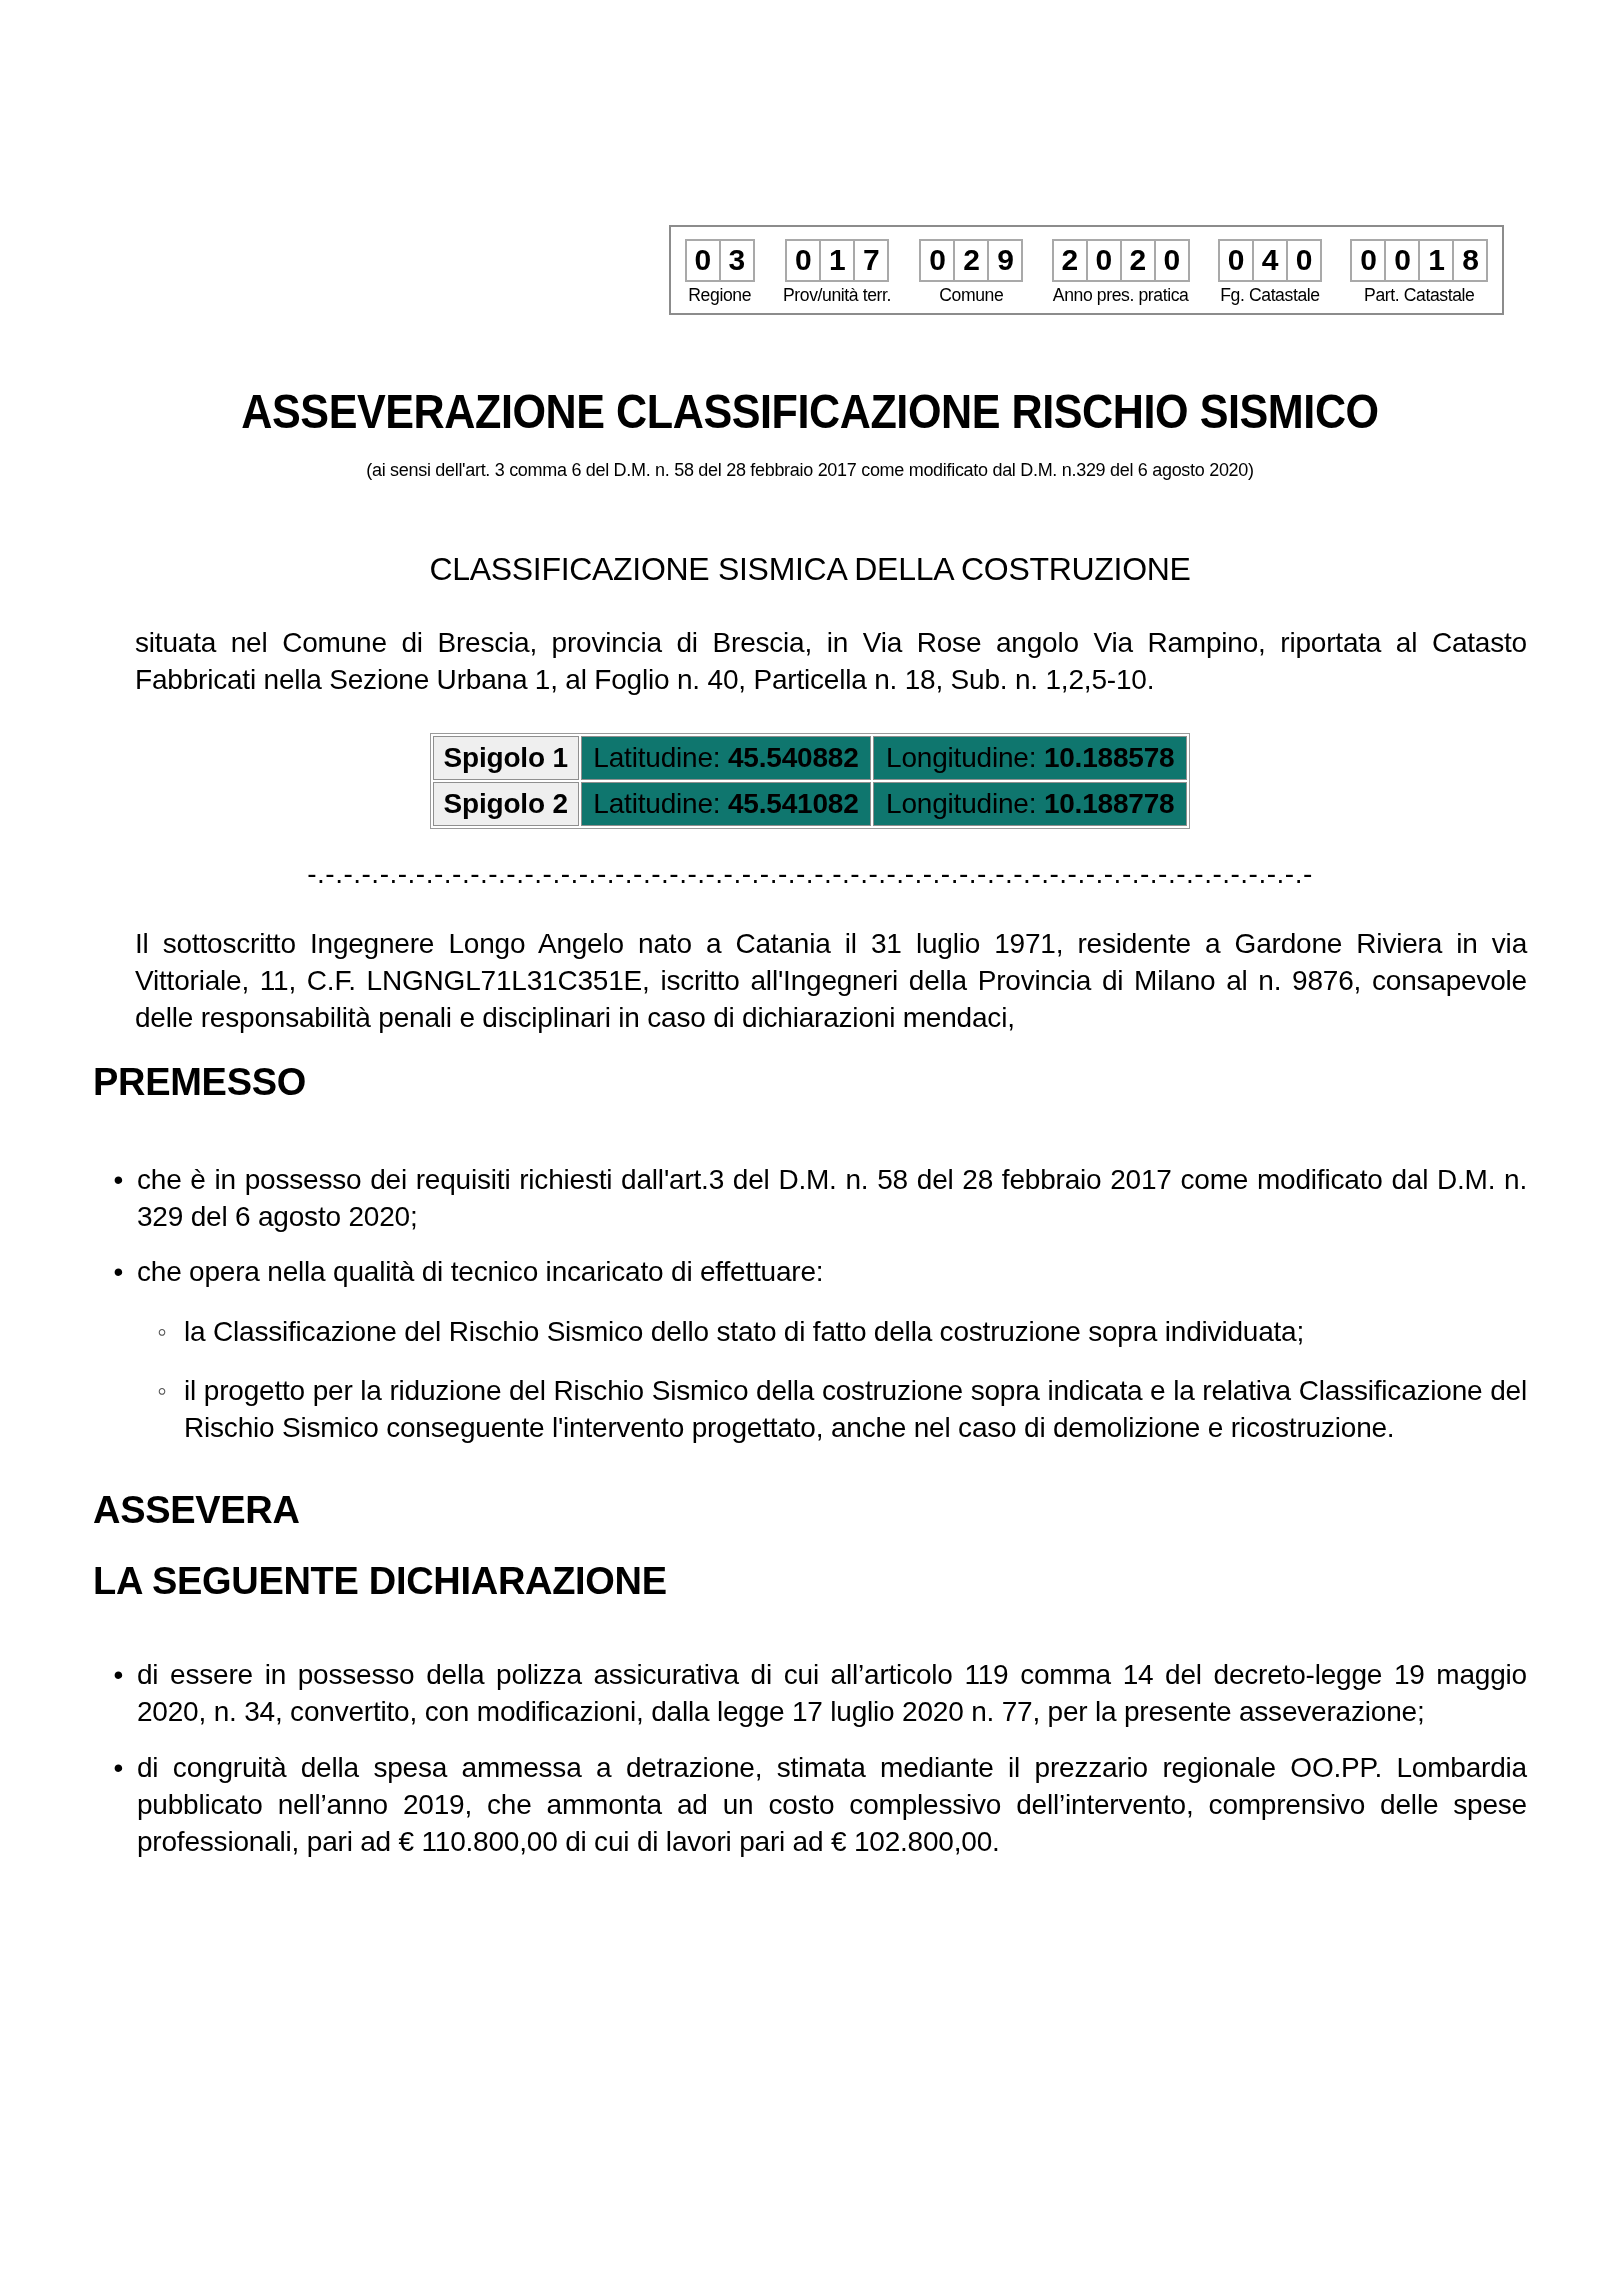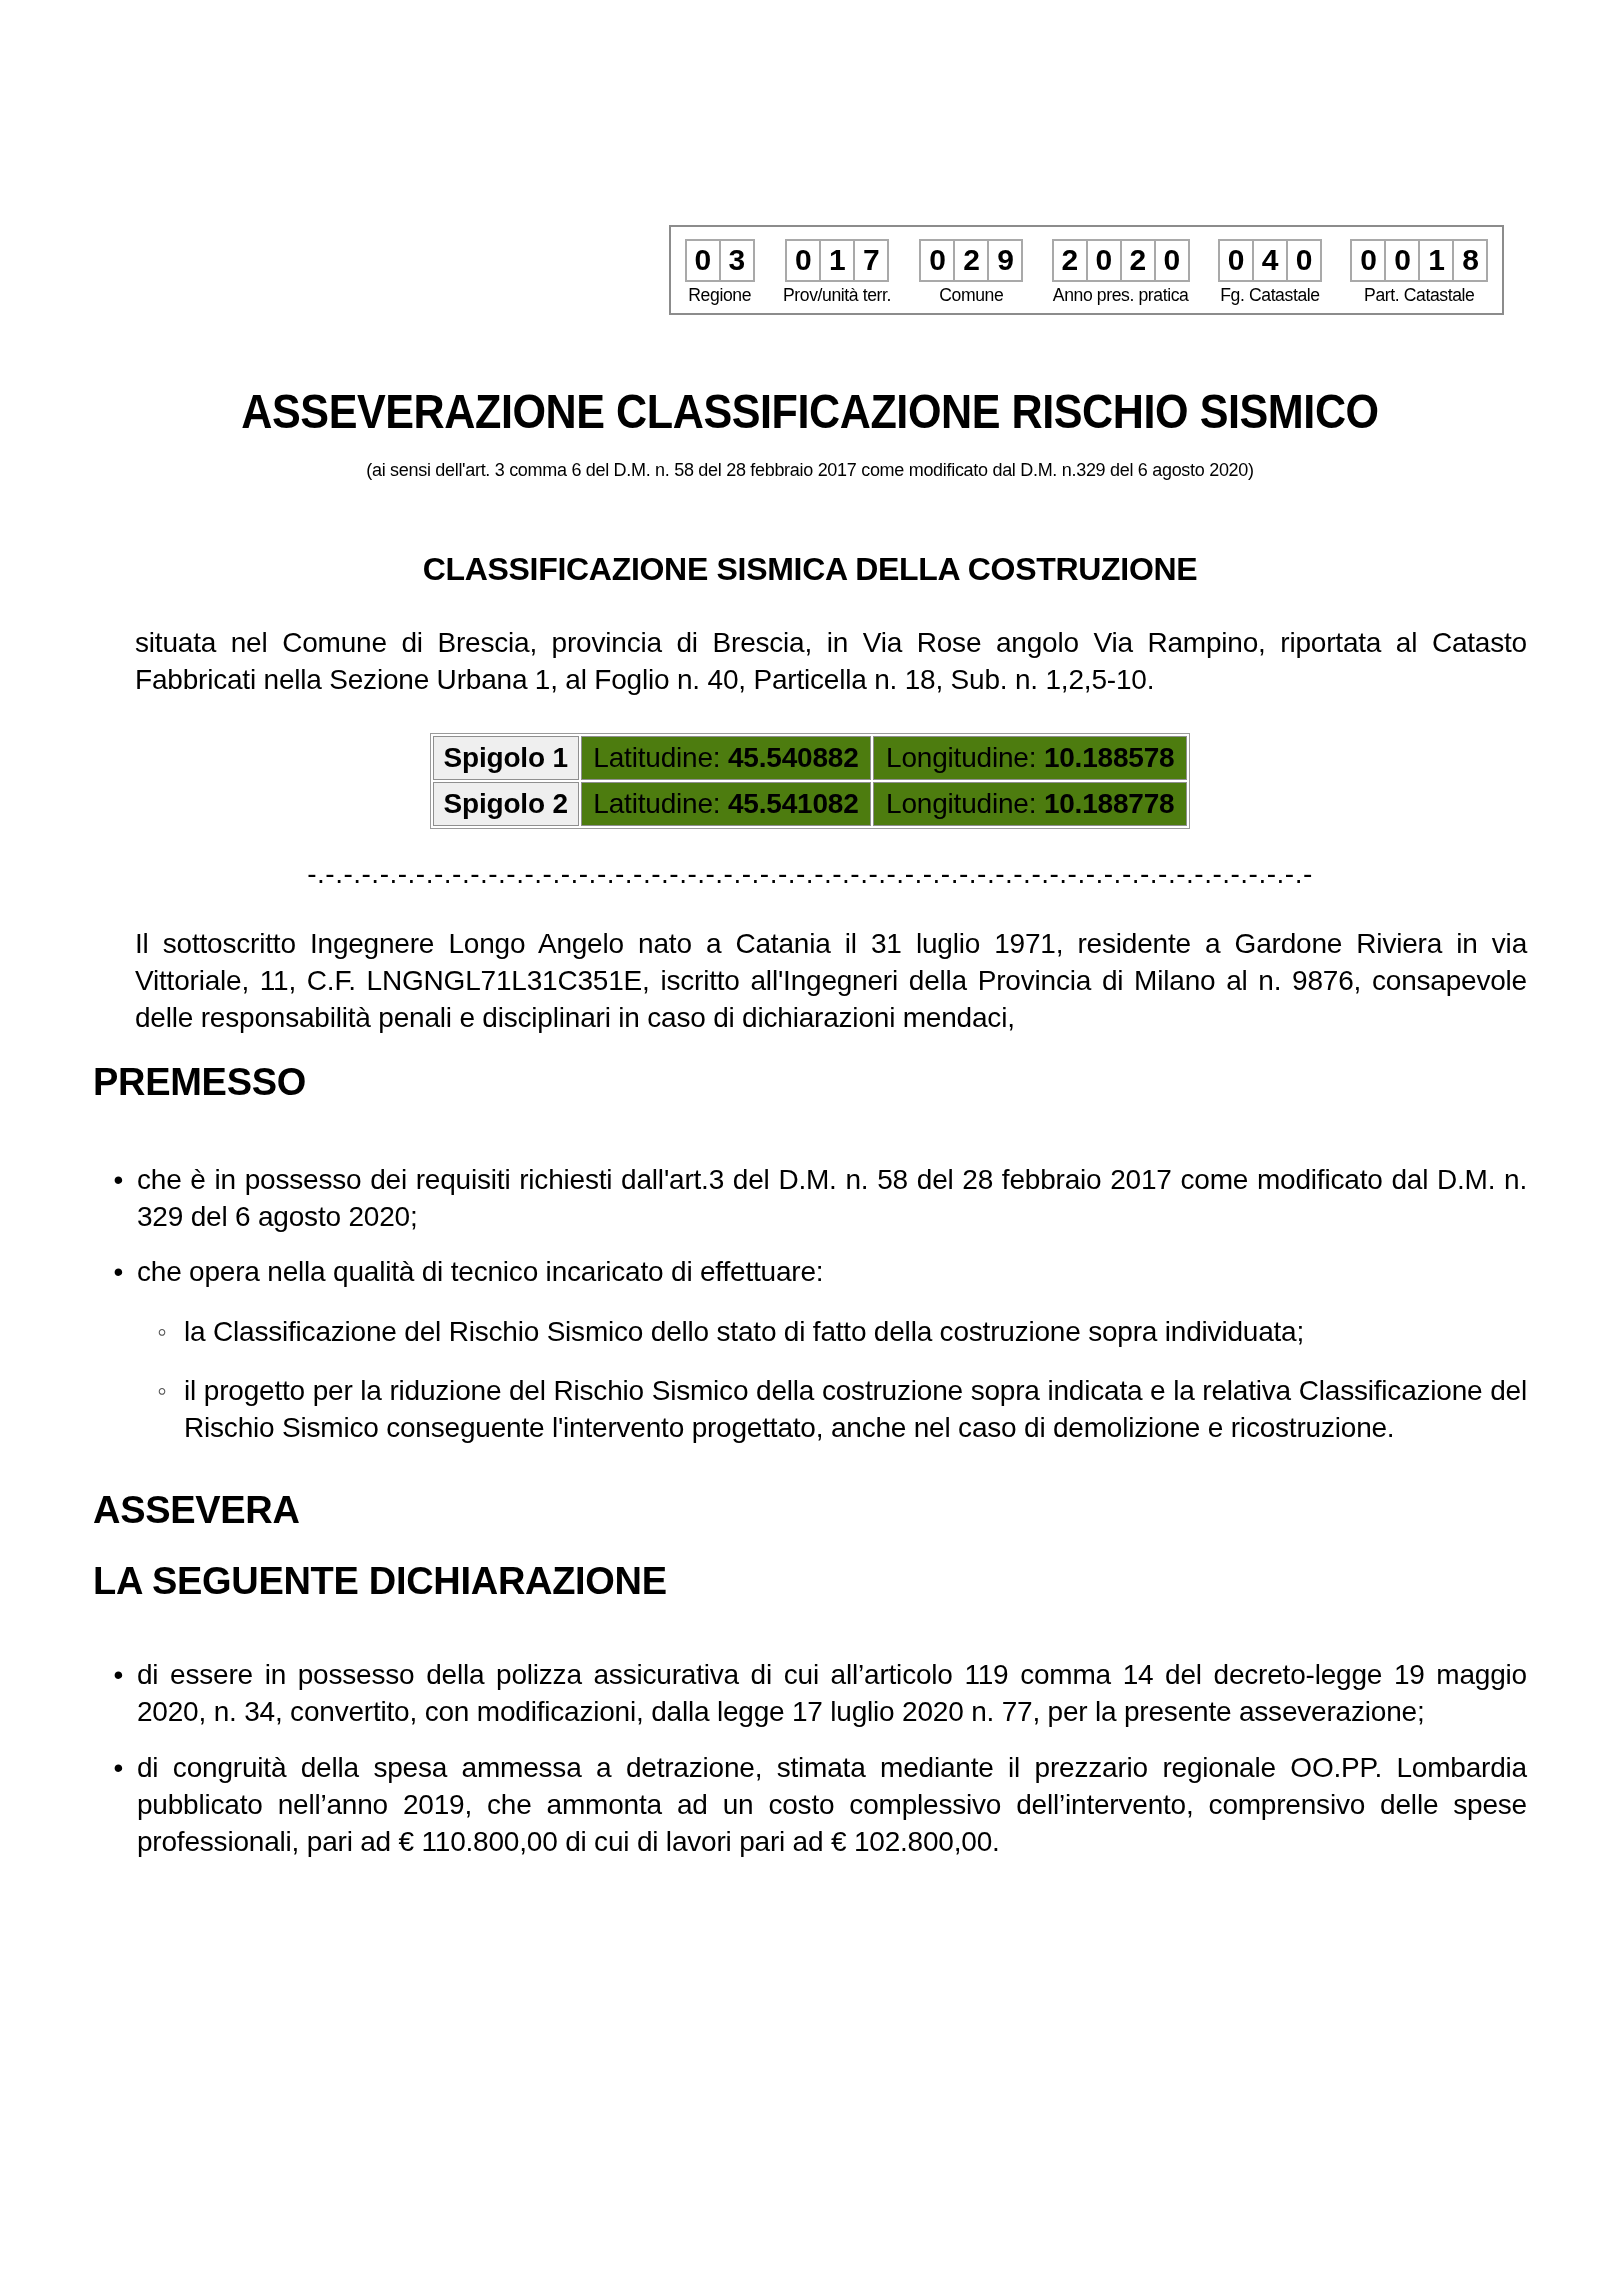--- a/index.html
+++ b/index.html
@@ -34,21 +34,21 @@
   .doc-title {
     margin-top:69px; text-align:center; font-size:49px; font-weight:bold;
     white-space:nowrap; transform:scaleX(0.88); transform-origin:center;
     letter-spacing:-0.5px; line-height:55px;
   }
   .doc-subtitle {
     margin-top:15.7px; text-align:center; font-size:18px; letter-spacing:-0.3px;
     line-height:33px;
   }
   .h-section {
-    margin-top:63px; text-align:center; font-size:32px; font-weight:bold;
+    margin-top:63px; text-align:center; font-size:32px; font-weight:normal;
     letter-spacing:-0.3px; line-height:39px;
   }
   .h-big {
     font-size:38px; font-weight:bold; letter-spacing:-0.3px;
     line-height:47px;
   }
   .h-premesso   { margin-top:23.5px; }
   .h-assevera   { margin-top:41px; }
   .h-dichiarazione { margin-top:23.5px; }
 
@@ -61,21 +61,21 @@
   .p-situata   { margin-top:35px; }
   .p-zona      { margin-top:24.5px; }
   .p-declarant { margin-top:35px; }
 
   
   .coords {
     margin:35px auto 12px auto; border-collapse:separate; border-spacing:2.9px;
     border:1px solid #9a9a9a;
   }
   .coords td {
-    border:1px solid #8f8f8f; background:#4d7c0f;
+    border:1px solid #8f8f8f; background:#0f766e;
     font-size:28px; letter-spacing:-0.2px; padding:4.9px 11.8px; white-space:nowrap;
   }
   .coords td.name { background:#efefef; font-weight:bold; padding:4.9px 9.8px; }
   .coords b { font-weight:bold; }
 
   
   .separator {
     margin-top:29px; text-align:center; font-size:28px; letter-spacing:0.5px;
     white-space:nowrap; overflow:hidden;
   }

